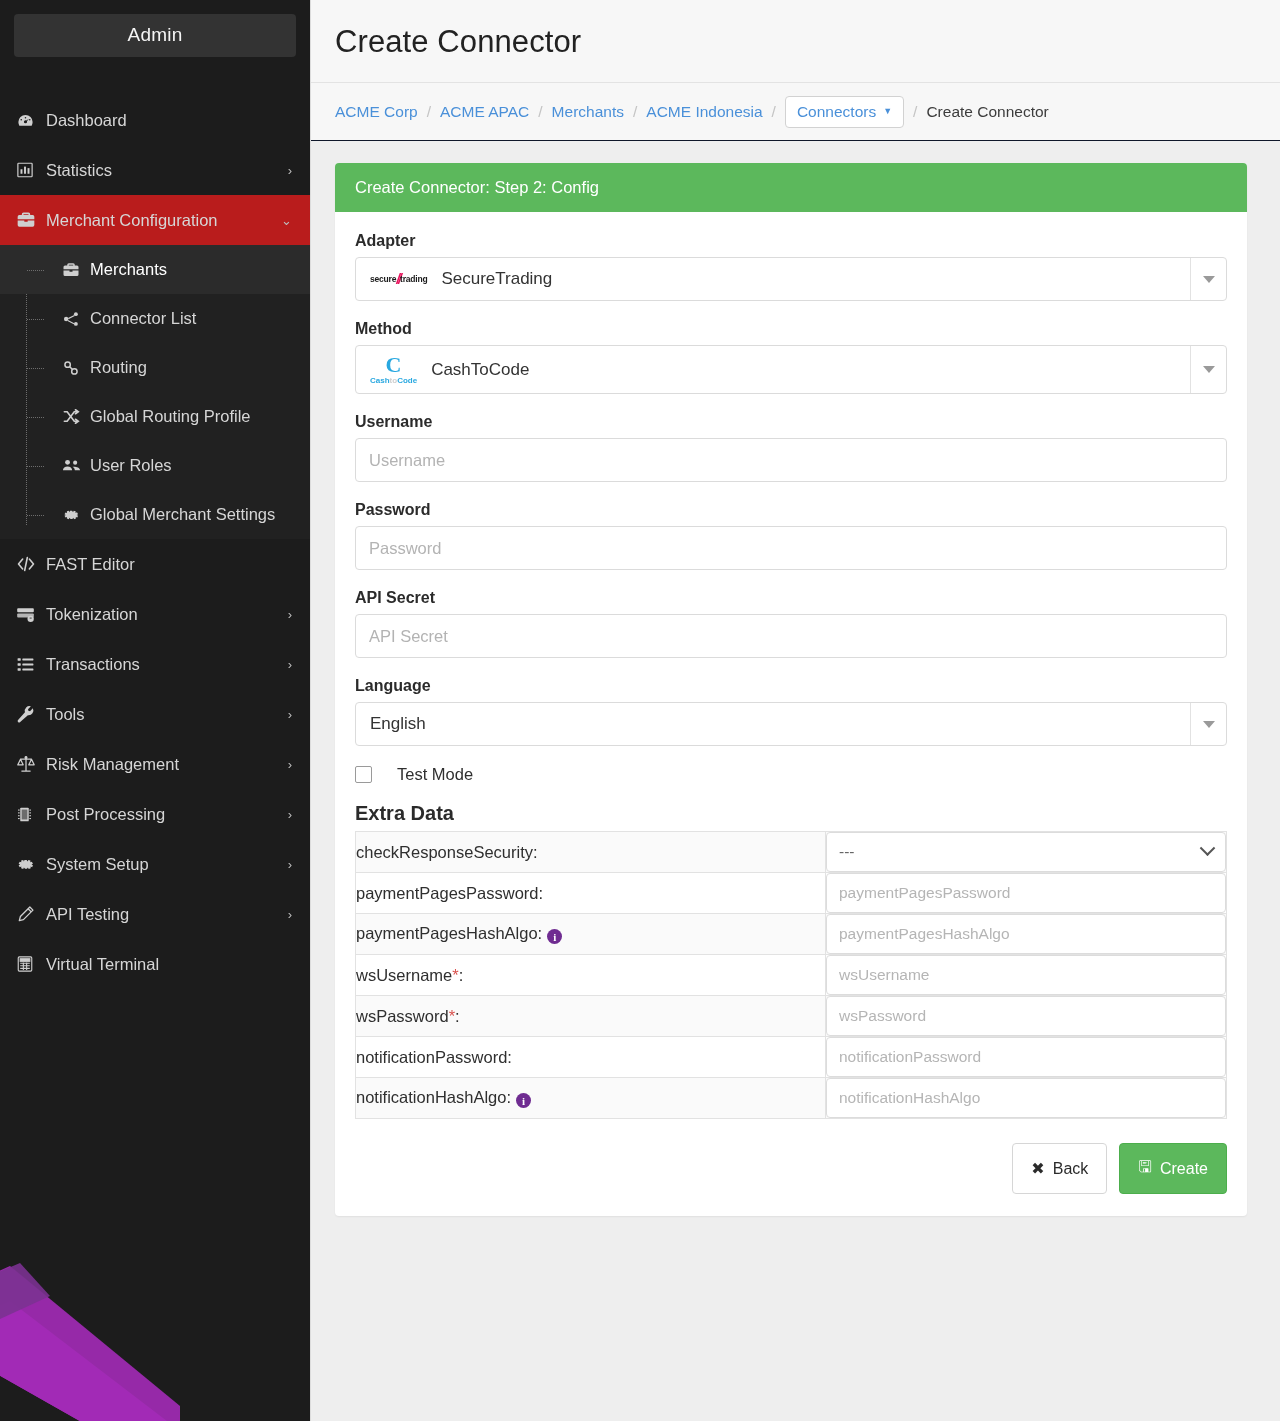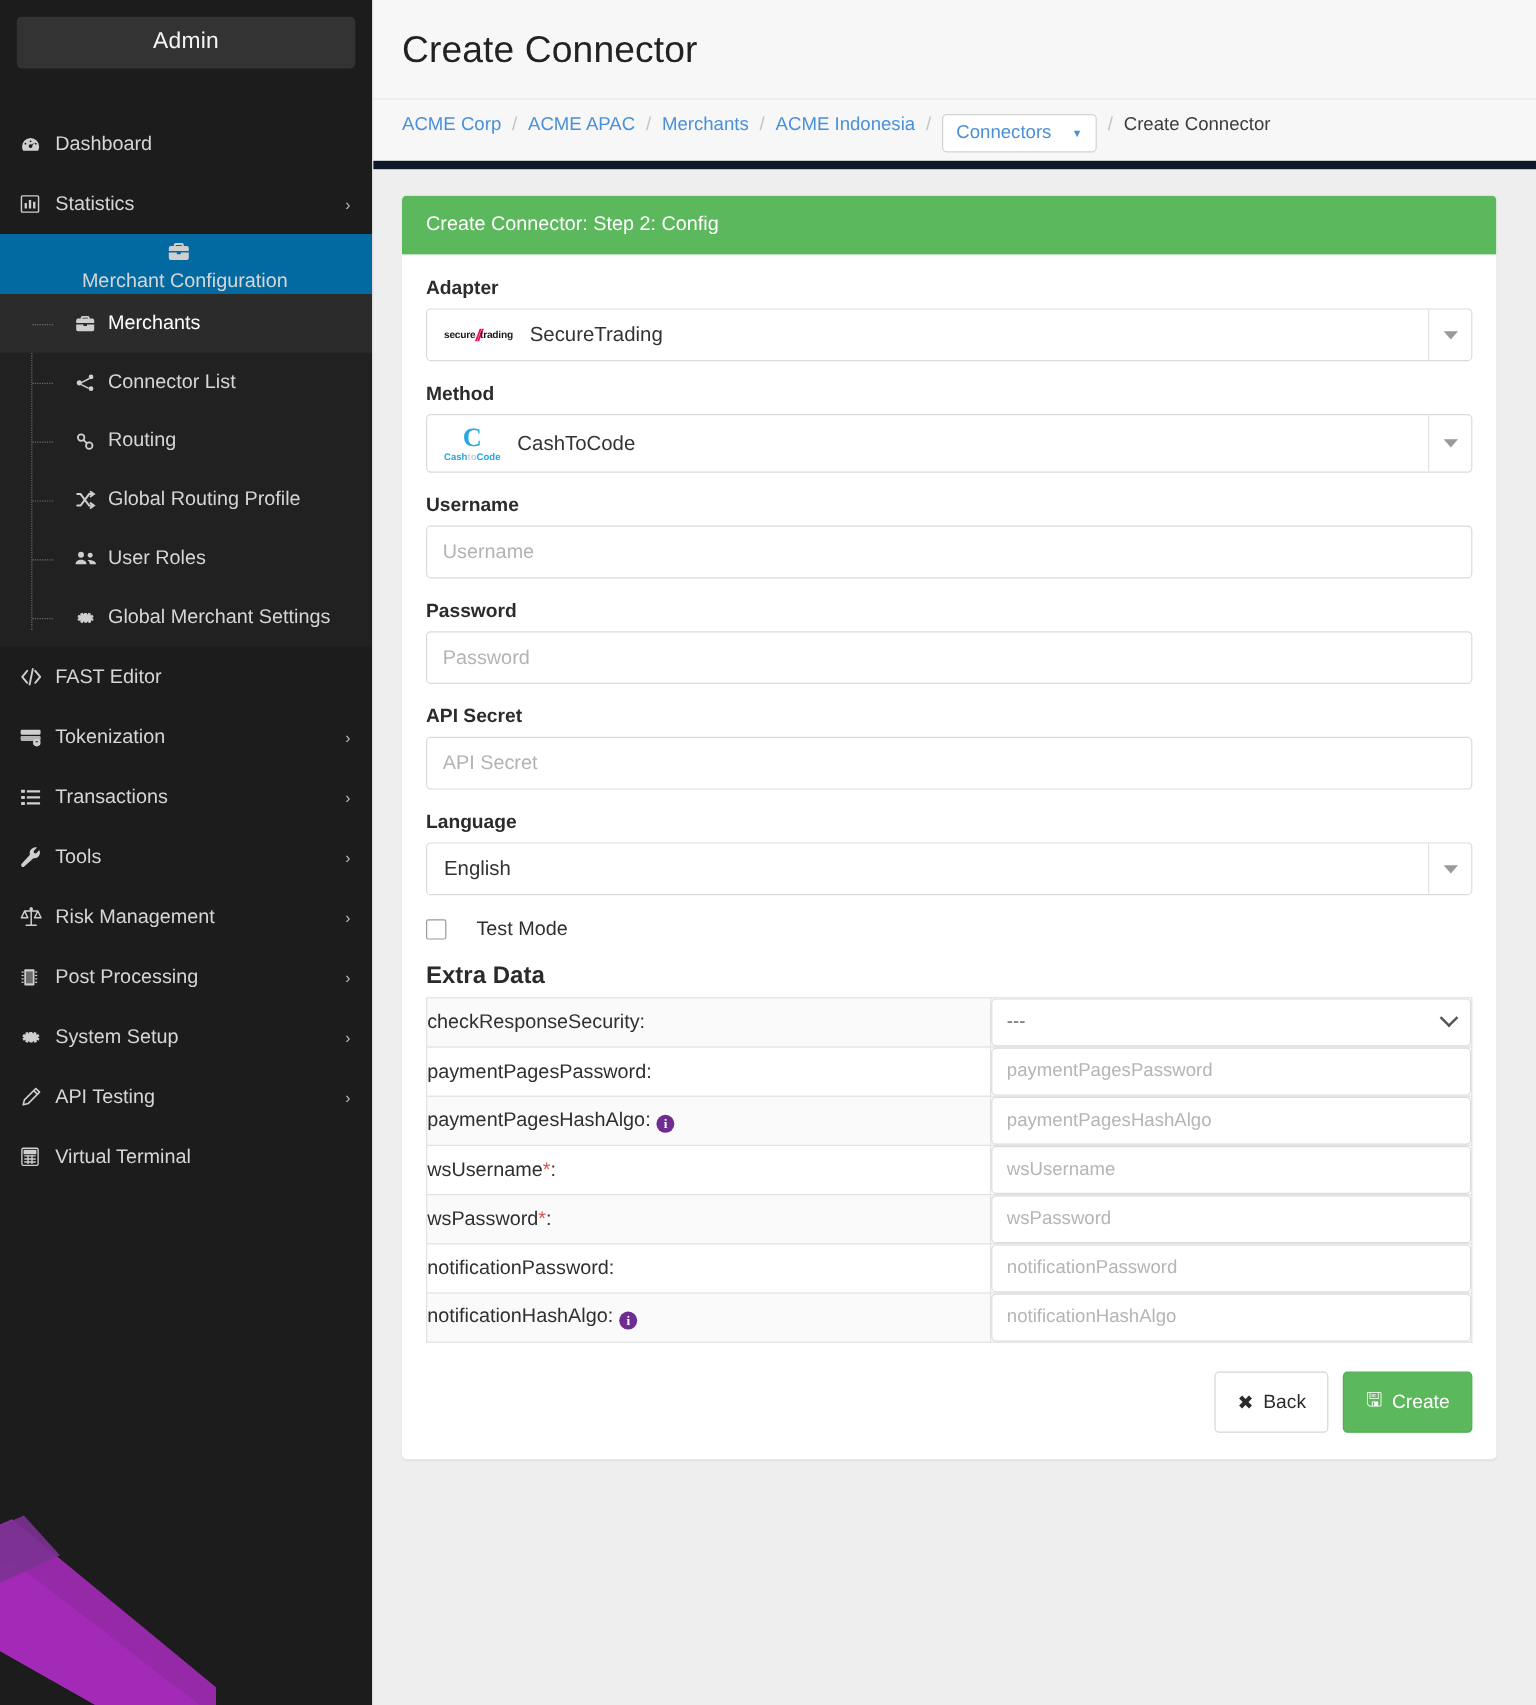--- a/index.html
+++ b/index.html
@@ -43,21 +43,21 @@
   .nav-item .ico {
     width: 30px; flex: 0 0 30px;
     display: flex; align-items: center; justify-content: flex-start;
     color: #cfcfcf;
   }
   .nav-item .lbl { flex: 1 1 auto; white-space: nowrap; }
   .nav-item .caret {
     flex: 0 0 auto; color: #bdbdbd;
     font-size: 13px; line-height: 1;
   }
-  .nav-item.active, .nav-group.open > .nav-item { background: #0369a1; flex-direction: column; }
+  .nav-item.active, .nav-group.open > .nav-item { background: #b91c1c; }
   .nav-item.child {
     padding-left: 56px;
     font-size: 16.5px;
     height: 49px;
   }
   .nav-item.child.sel { background: #2b2b2b; color: #ffffff; }
   .subnav { position: relative; background: #212121; }
   .subnav::before {
     content: "";
     position: absolute;
@@ -93,30 +93,30 @@
     border-bottom: 1px solid #e3e3e3;
     padding: 24px 24px 22px 24px;
   }
   .page-title {
     font-size: 31px; color: #222;
     font-weight: normal; margin: 0;
     letter-spacing: .1px;
   }
   .crumbs {
     background: #f7f7f7;
-    border-bottom: 7px solid #0f172a;
-    display: flex; align-items: flex-start;
+    border-bottom: 1px solid #0f172a;
+    display: flex; align-items: center;
     padding: 12px 24px;
     font-size: 15.5px;
     height: 58px;
   }
   .crumbs a { color: #4a90d9; text-decoration: none; cursor: pointer; }
   .crumbs .sep { color: #c4c4c4; margin: 0 9px; }
   .crumb-btn {
-    display: inline-flex; align-items: center; gap: 17px;
+    display: inline-flex; align-items: center; gap: 7px;
     background: #ffffff;
     border: 1px solid #d2d2d2;
     border-radius: 4px;
     padding: 6px 11px;
     color: #4a90d9;
     cursor: pointer;
     font-size: 15.5px;
   }
   .crumb-btn .dn { font-size: 9px; line-height: 1; }
   .crumb-cur { color: #3c3c3c; }

